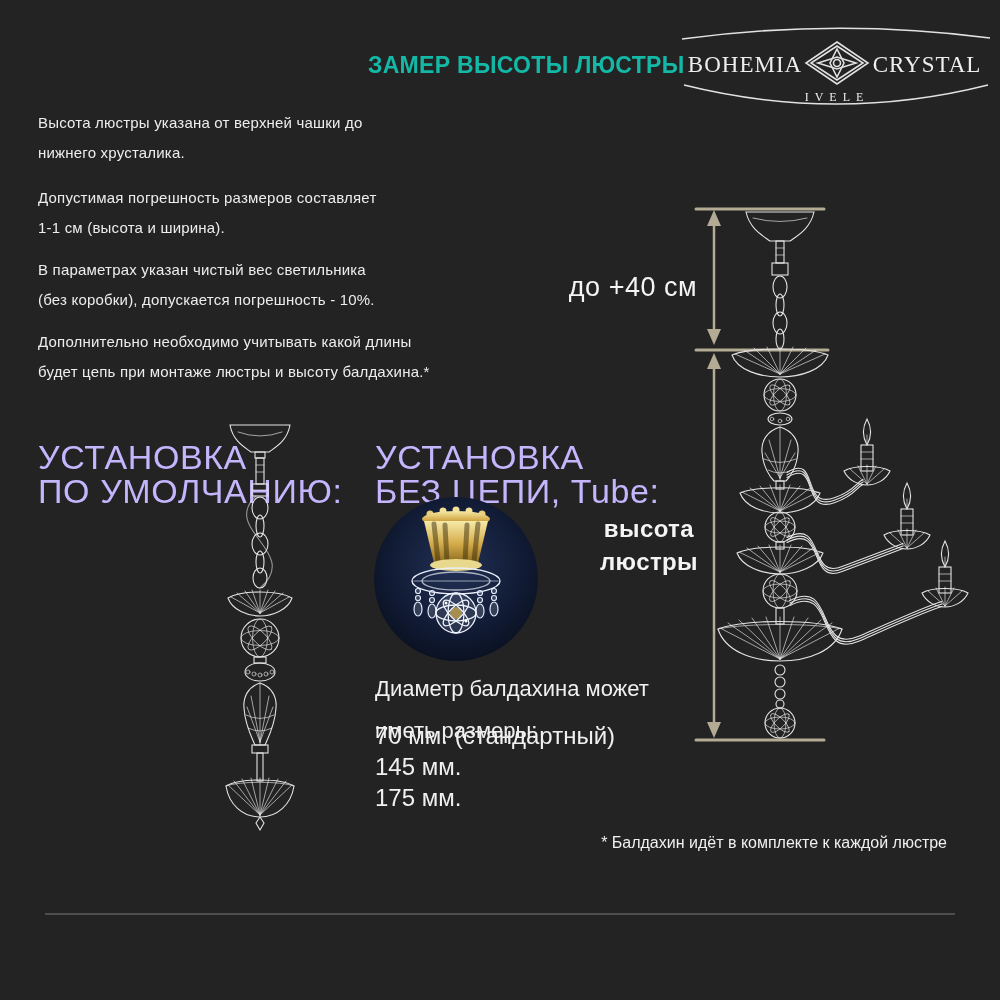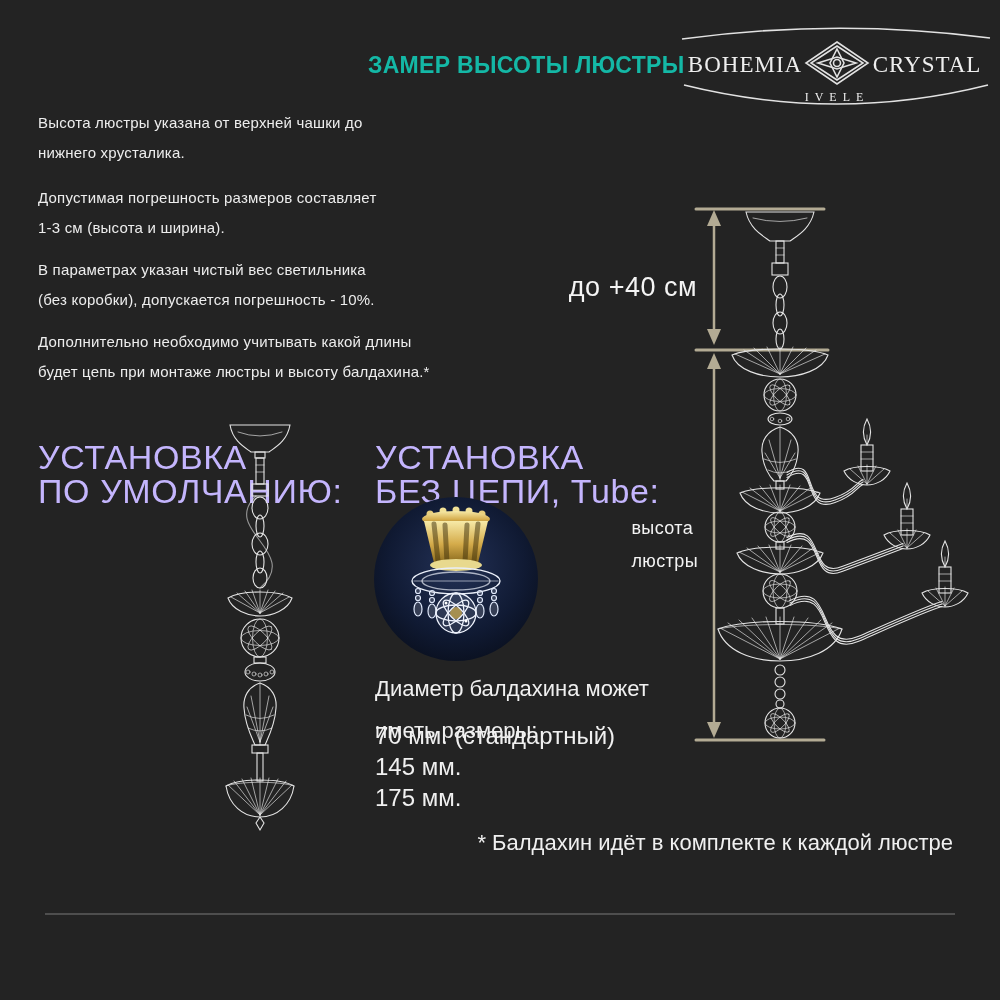--- a/index.html
+++ b/index.html
@@ -15,25 +15,25 @@
     letter-spacing:.3px;color:#14b8a6;
   }
   .para{font-size:15px;line-height:30px;letter-spacing:.2px;color:#ededed}
   .p1{left:38px;top:108px}.p2{left:38px;top:183px}
   .p3{left:38px;top:255px}.p4{left:38px;top:327px}
   .heading{font-size:34px;line-height:34px;letter-spacing:.6px;color:#c4b5fd}
   .h-default{left:38px;top:440px}
   .h-tube{left:375px;top:440px}
   .measure-label{color:#f4f4f4}
   .lbl-chain{right:303px;top:272px;font-size:27px;letter-spacing:.5px}
-  .lbl-height{right:302px;top:512px;font-size:18px;font-weight:normal;
-              line-height:33px;text-align:left;letter-spacing:.4px}
+  .lbl-height{right:302px;top:512px;font-size:24px;font-weight:bold;
+              line-height:33px;text-align:center;letter-spacing:.4px}
   .canopy-intro{left:375px;top:668px;font-size:22px;line-height:42px}
   .canopy-options{left:375px;top:720px;font-size:24px;line-height:31px}
-  .footnotes{right:47px;top:828px;font-size:22px;line-height:30px;text-align:right}
+  .footnotes{right:53px;top:828px;font-size:16px;line-height:30px;text-align:right}
   .divider{left:45px;top:913px;width:910px;height:2px;background:#4e4e4e}
   .photo-circle{
     left:374px;top:497px;width:164px;height:164px;border-radius:50%;
     background:radial-gradient(circle at 50% 42%,#233156 0%,#101a33 55%,#05080f 100%);
     overflow:hidden;
   }
   svg.lineart *{fill:none;stroke:#e4e4e4;stroke-width:1.1;stroke-linecap:round}
   svg.lineart .thin{stroke-width:.9;stroke-opacity:.75}
   svg.lineart .wire{stroke-opacity:.6}
   svg.lineart .beige-line{stroke:#b3ab94;stroke-width:3;stroke-opacity:1}
@@ -61,21 +61,21 @@
     </g>
     <text x="65" y="48" text-anchor="middle" font-size="23" letter-spacing="1">BOHEMIA</text>
     <text x="247" y="48" text-anchor="middle" font-size="23" letter-spacing="1">CRYSTAL</text>
     <text x="157" y="77" text-anchor="middle" font-size="12" letter-spacing="6">IVELE</text>
   </svg>
 </div>
 
 <div class="abs para pre p1">Высота люстры указана от верхней чашки до
 нижнего хрусталика.</div>
 <div class="abs para pre p2">Допустимая погрешность размеров составляет
-1-3 см (высота и ширина).</div>
+1-1 см (высота и ширина).</div>
 <div class="abs para pre p3">В параметрах указан чистый вес светильника
 (без коробки), допускается погрешность - 10%.</div>
 <div class="abs para pre p4">Дополнительно необходимо учитывать какой длины
 будет цепь при монтаже люстры и высоту балдахина.*</div>
 
 <div class="abs heading pre h-default">УСТАНОВКА
 ПО УМОЛЧАНИЮ:</div>
 <div class="abs heading pre h-tube">УСТАНОВКА
 БЕЗ ЦЕПИ, Tube:</div>
 

